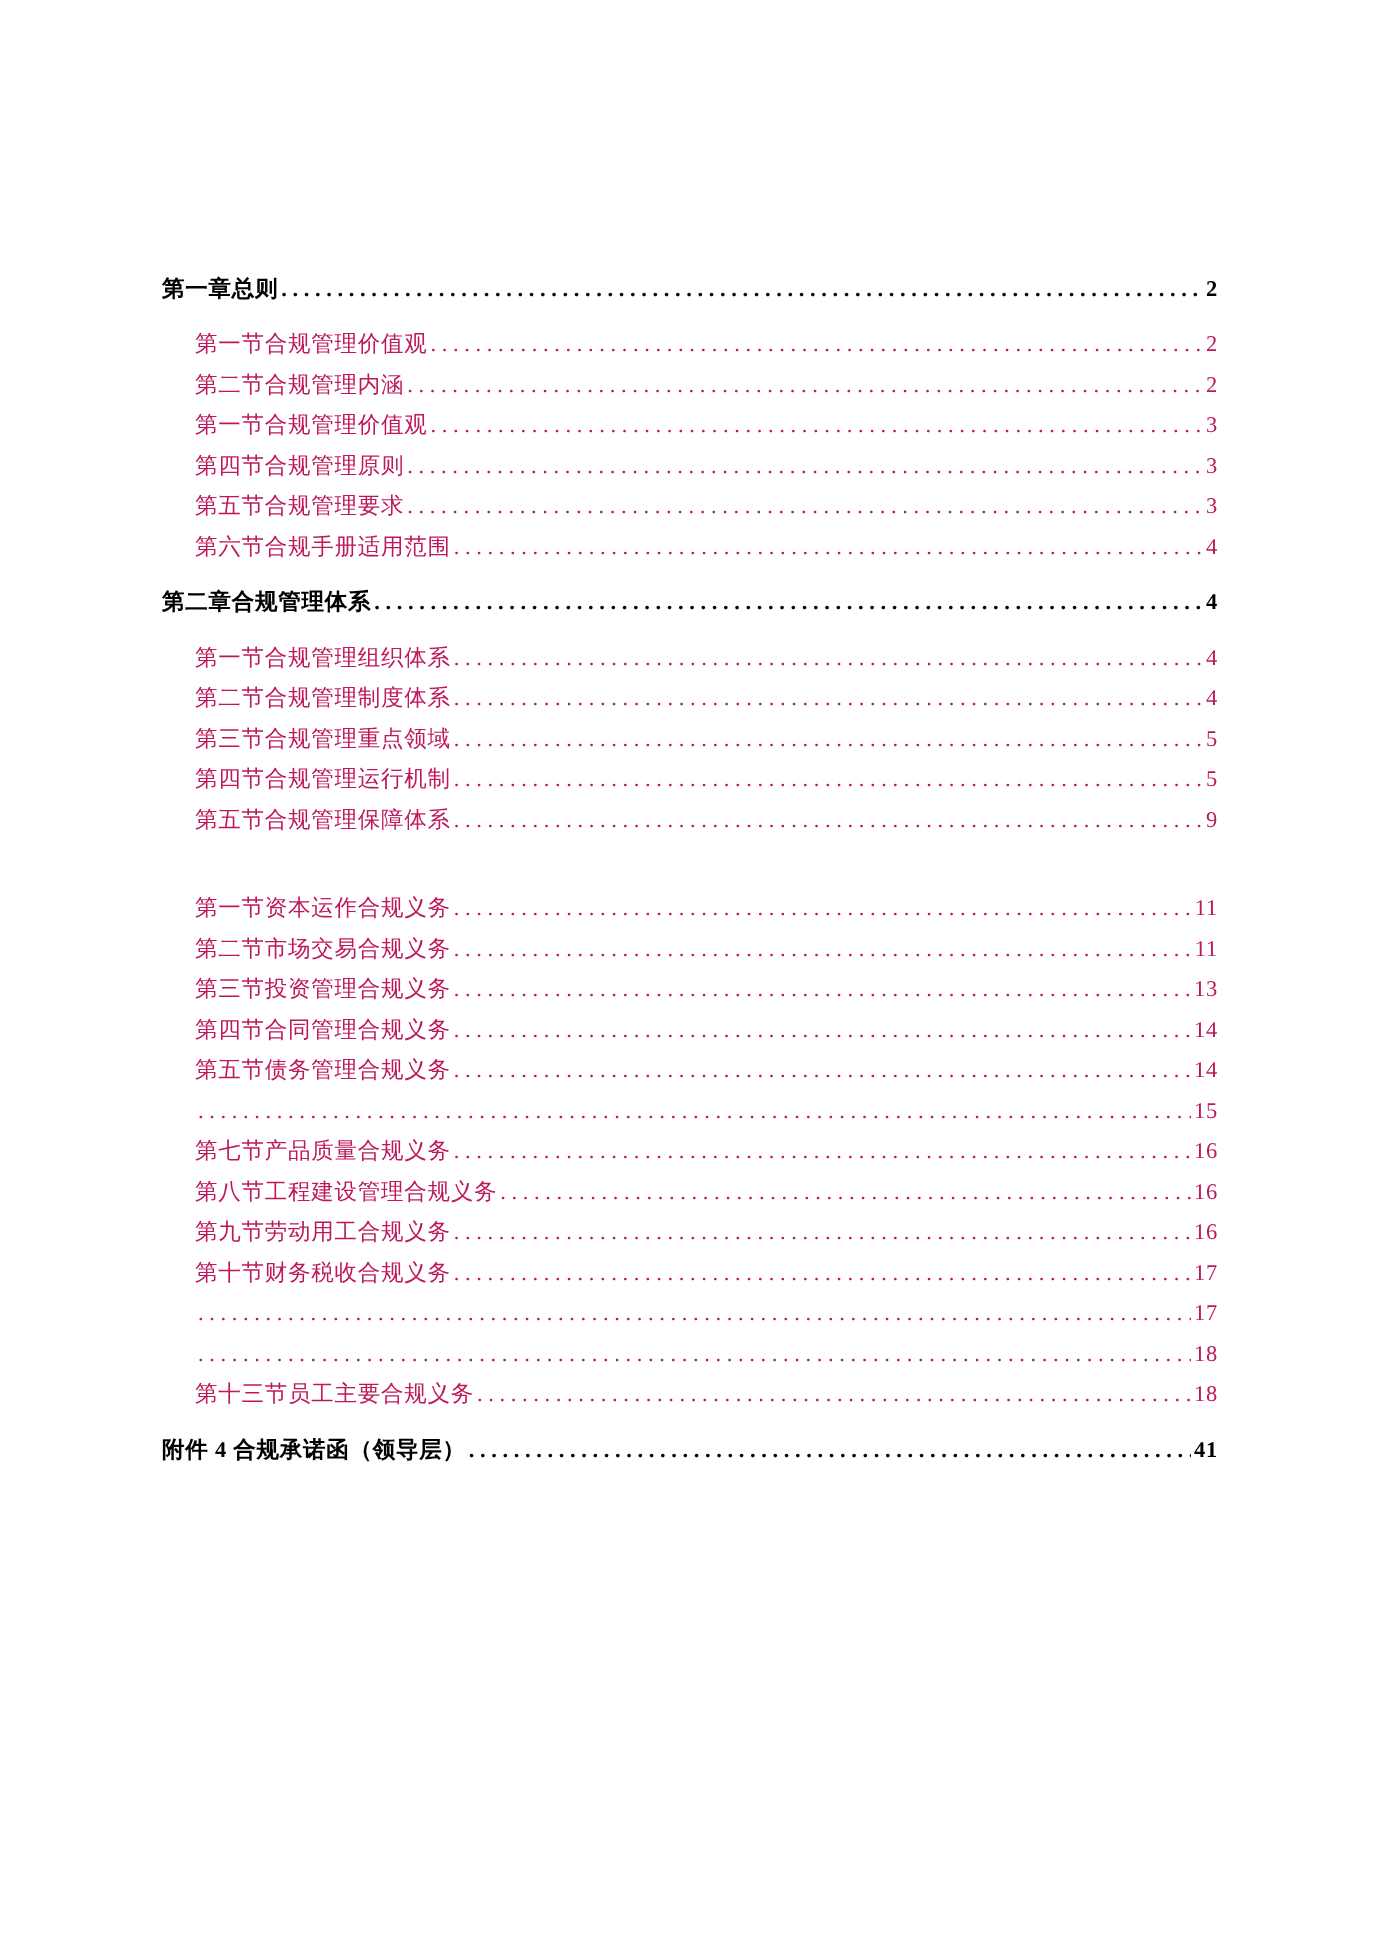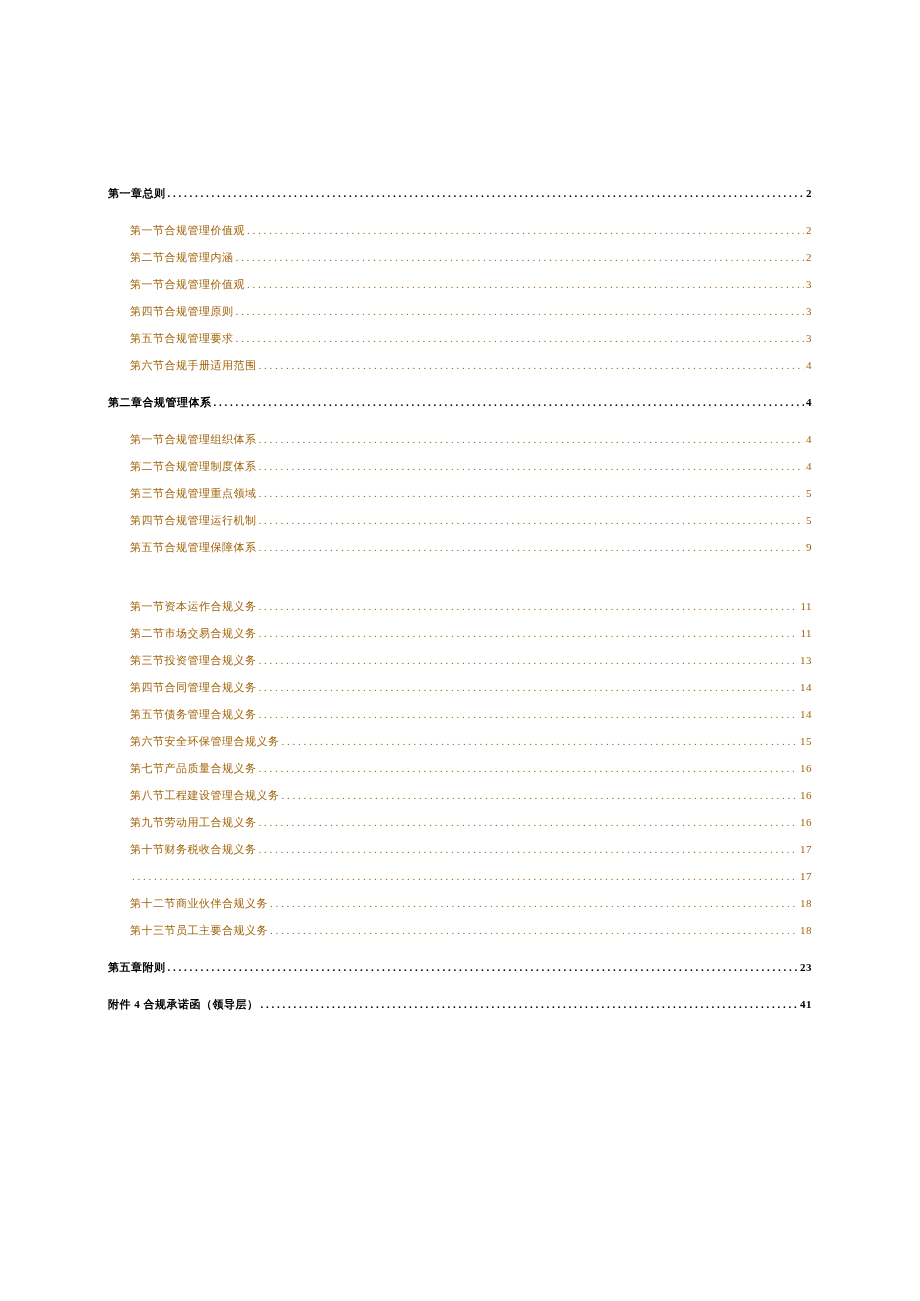--- a/index.html
+++ b/index.html
@@ -12,34 +12,34 @@
   }
   .page {
     width: 920px;
     min-height: 1301px;
     padding: 170px 108px 0 108px;
     box-sizing: border-box;
   }
   .toc-line {
     display: flex;
     align-items: baseline;
-    font-size: 11px;
+    font-size: 15px;
     line-height: 27px;
     letter-spacing: 0.5px;
     white-space: nowrap;
   }
   .toc-line.level1 {
     font-weight: bold;
     margin-top: 10px;
     margin-bottom: 10px;
   }
   .toc-line.level2 {
     padding-left: 22px;
     font-weight: normal;
-    color: #a16207;
+    color: #be185d;
   }
   .toc-label {
     flex: 0 0 auto;
   }
   .toc-dots {
     flex: 1 1 auto;
     overflow: hidden;
     position: relative;
     margin: 0 2px;
   }
@@ -148,21 +148,20 @@
         <span class="toc-label">第四节合同管理合规义务</span>
         <span class="toc-dots"></span>
         <span class="toc-page">14</span>
       </div>
       <div class="toc-line level2">
         <span class="toc-label">第五节债务管理合规义务</span>
         <span class="toc-dots"></span>
         <span class="toc-page">14</span>
       </div>
       <div class="toc-line level2">
-        <span class="toc-label">第六节安全环保管理合规义务</span>
         <span class="toc-dots"></span>
         <span class="toc-page">15</span>
       </div>
       <div class="toc-line level2">
         <span class="toc-label">第七节产品质量合规义务</span>
         <span class="toc-dots"></span>
         <span class="toc-page">16</span>
       </div>
       <div class="toc-line level2">
         <span class="toc-label">第八节工程建设管理合规义务</span>
@@ -177,33 +176,27 @@
       <div class="toc-line level2">
         <span class="toc-label">第十节财务税收合规义务</span>
         <span class="toc-dots"></span>
         <span class="toc-page">17</span>
       </div>
       <div class="toc-line level2">
         <span class="toc-dots"></span>
         <span class="toc-page">17</span>
       </div>
       <div class="toc-line level2">
-        <span class="toc-label">第十二节商业伙伴合规义务</span>
         <span class="toc-dots"></span>
         <span class="toc-page">18</span>
       </div>
       <div class="toc-line level2">
         <span class="toc-label">第十三节员工主要合规义务</span>
         <span class="toc-dots"></span>
         <span class="toc-page">18</span>
-      </div>
-      <div class="toc-line level1">
-        <span class="toc-label">第五章附则</span>
-        <span class="toc-dots"></span>
-        <span class="toc-page">23</span>
       </div>
       <div class="toc-line level1">
         <span class="toc-label">附件 4 合规承诺函（领导层）</span>
         <span class="toc-dots"></span>
         <span class="toc-page">41</span>
       </div>
     </div>
 </div>
 
 </body></html>

